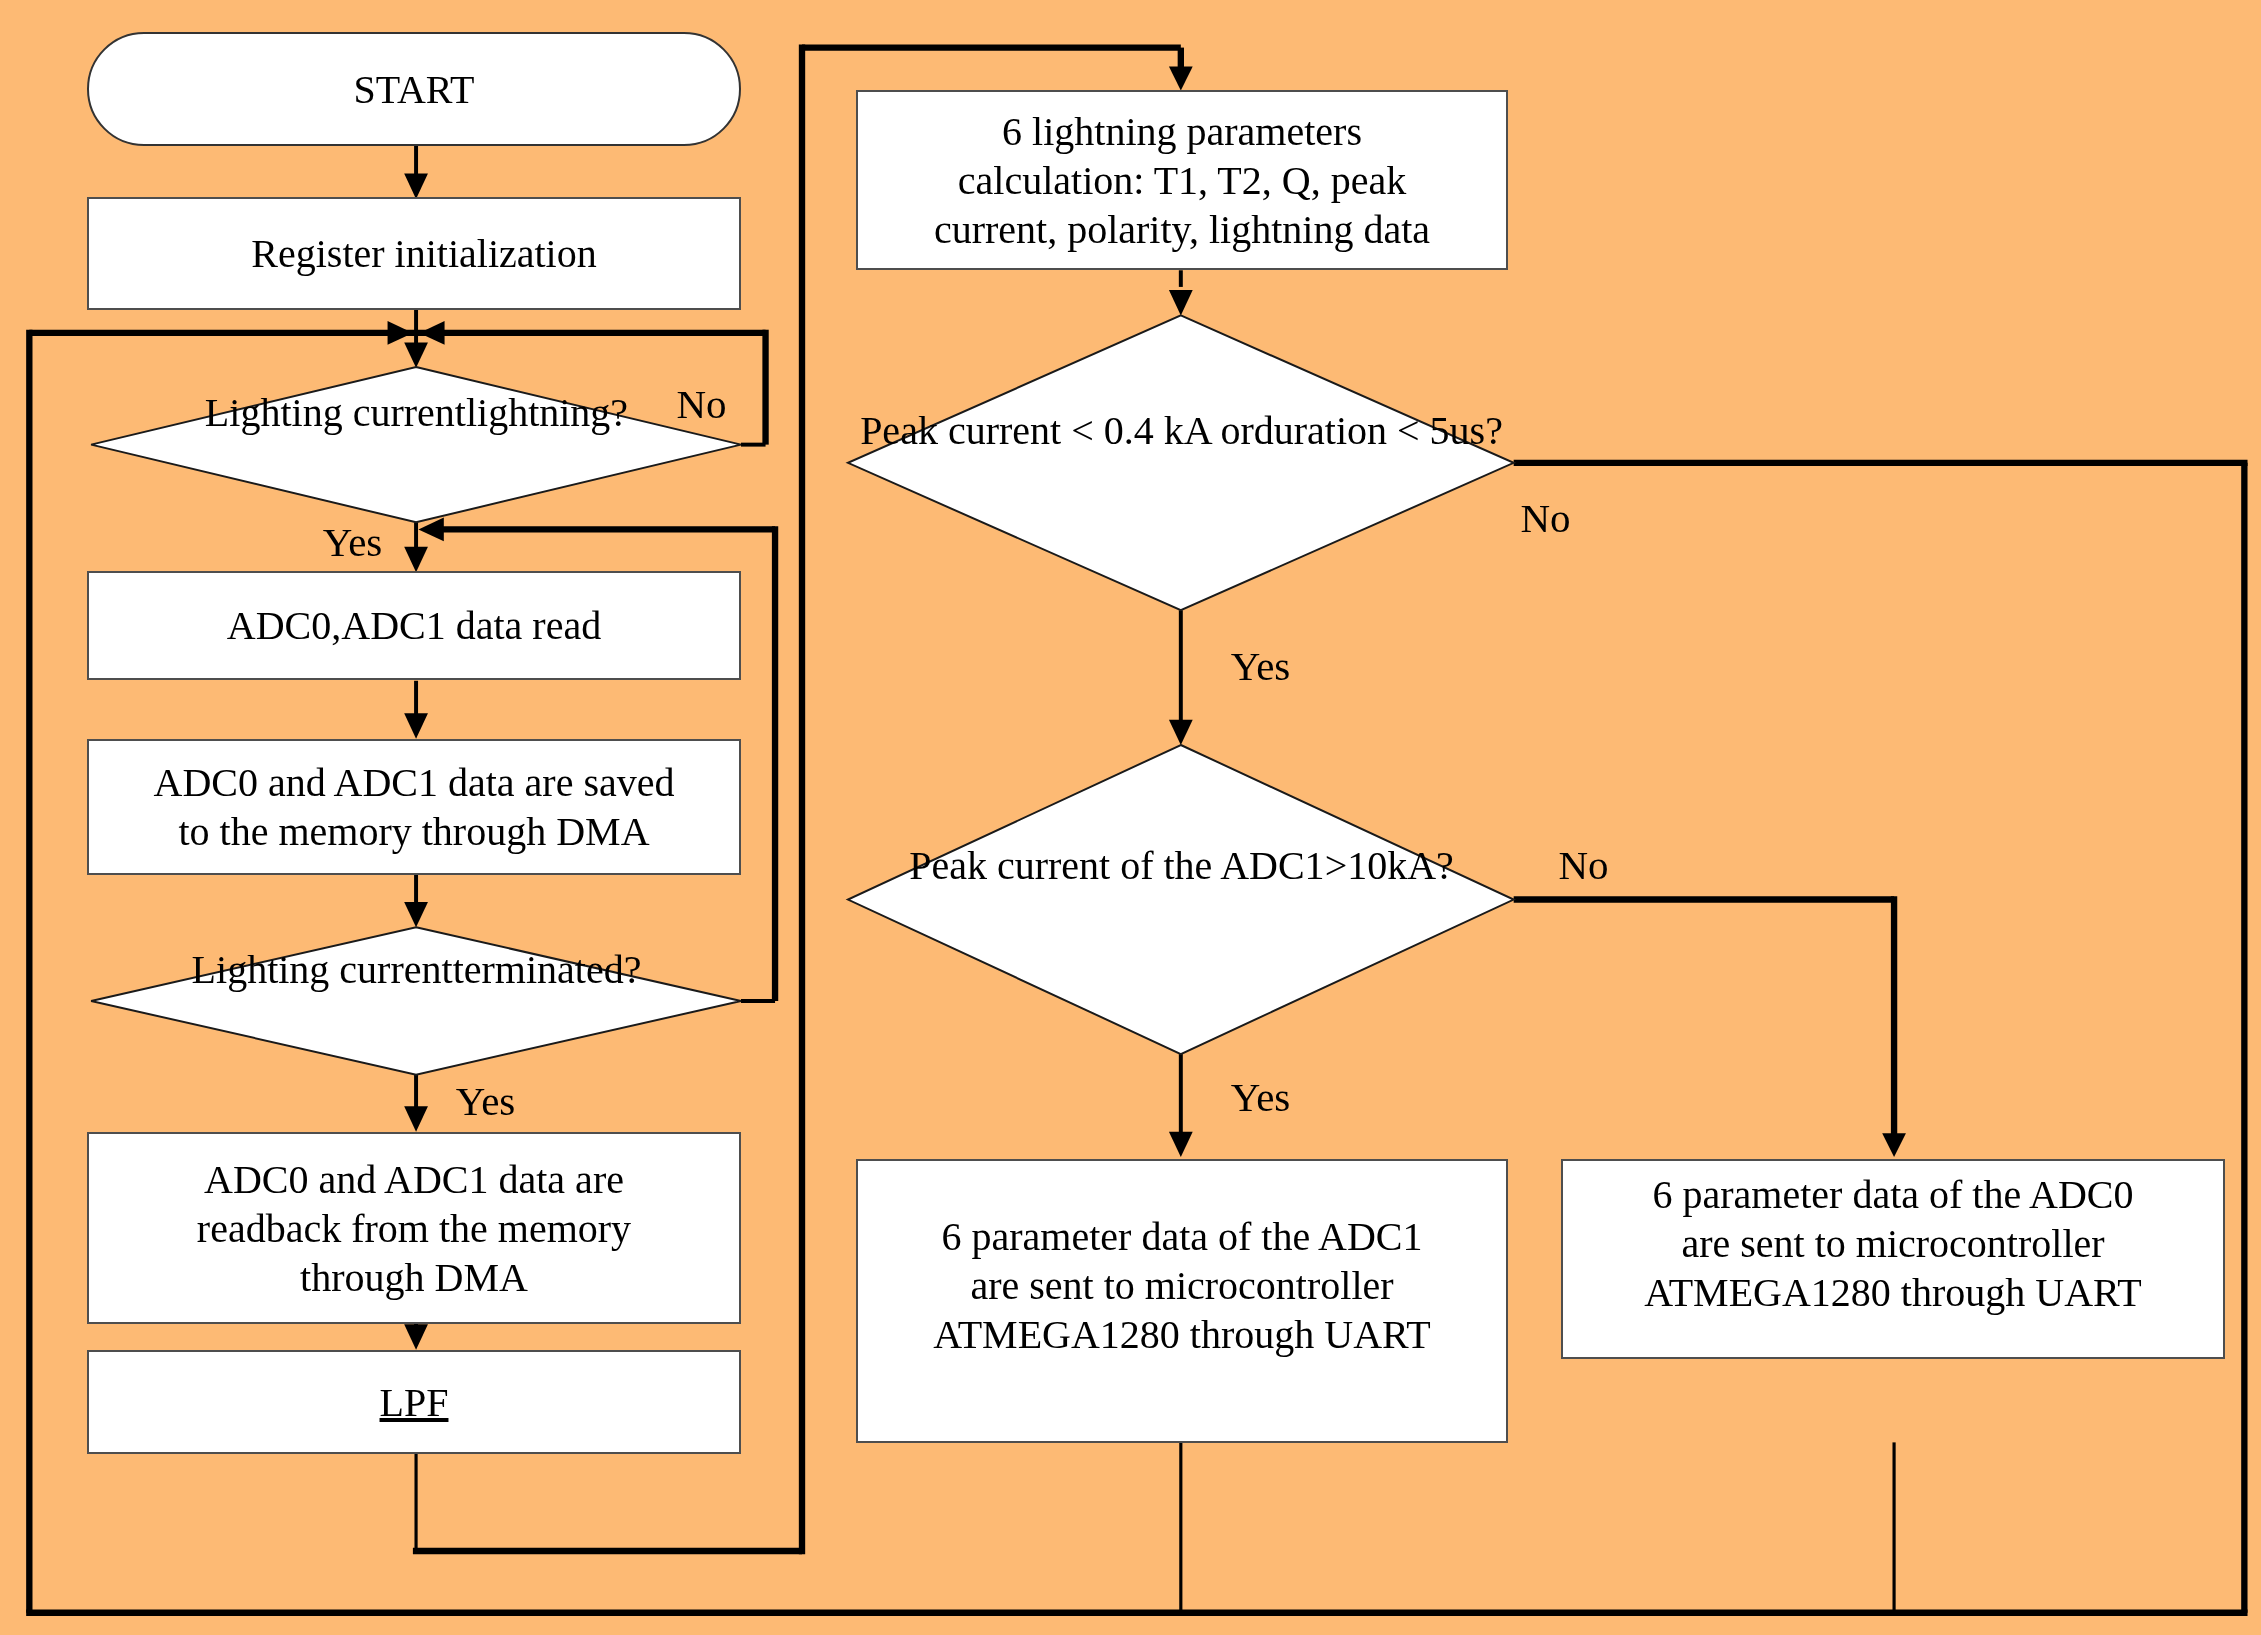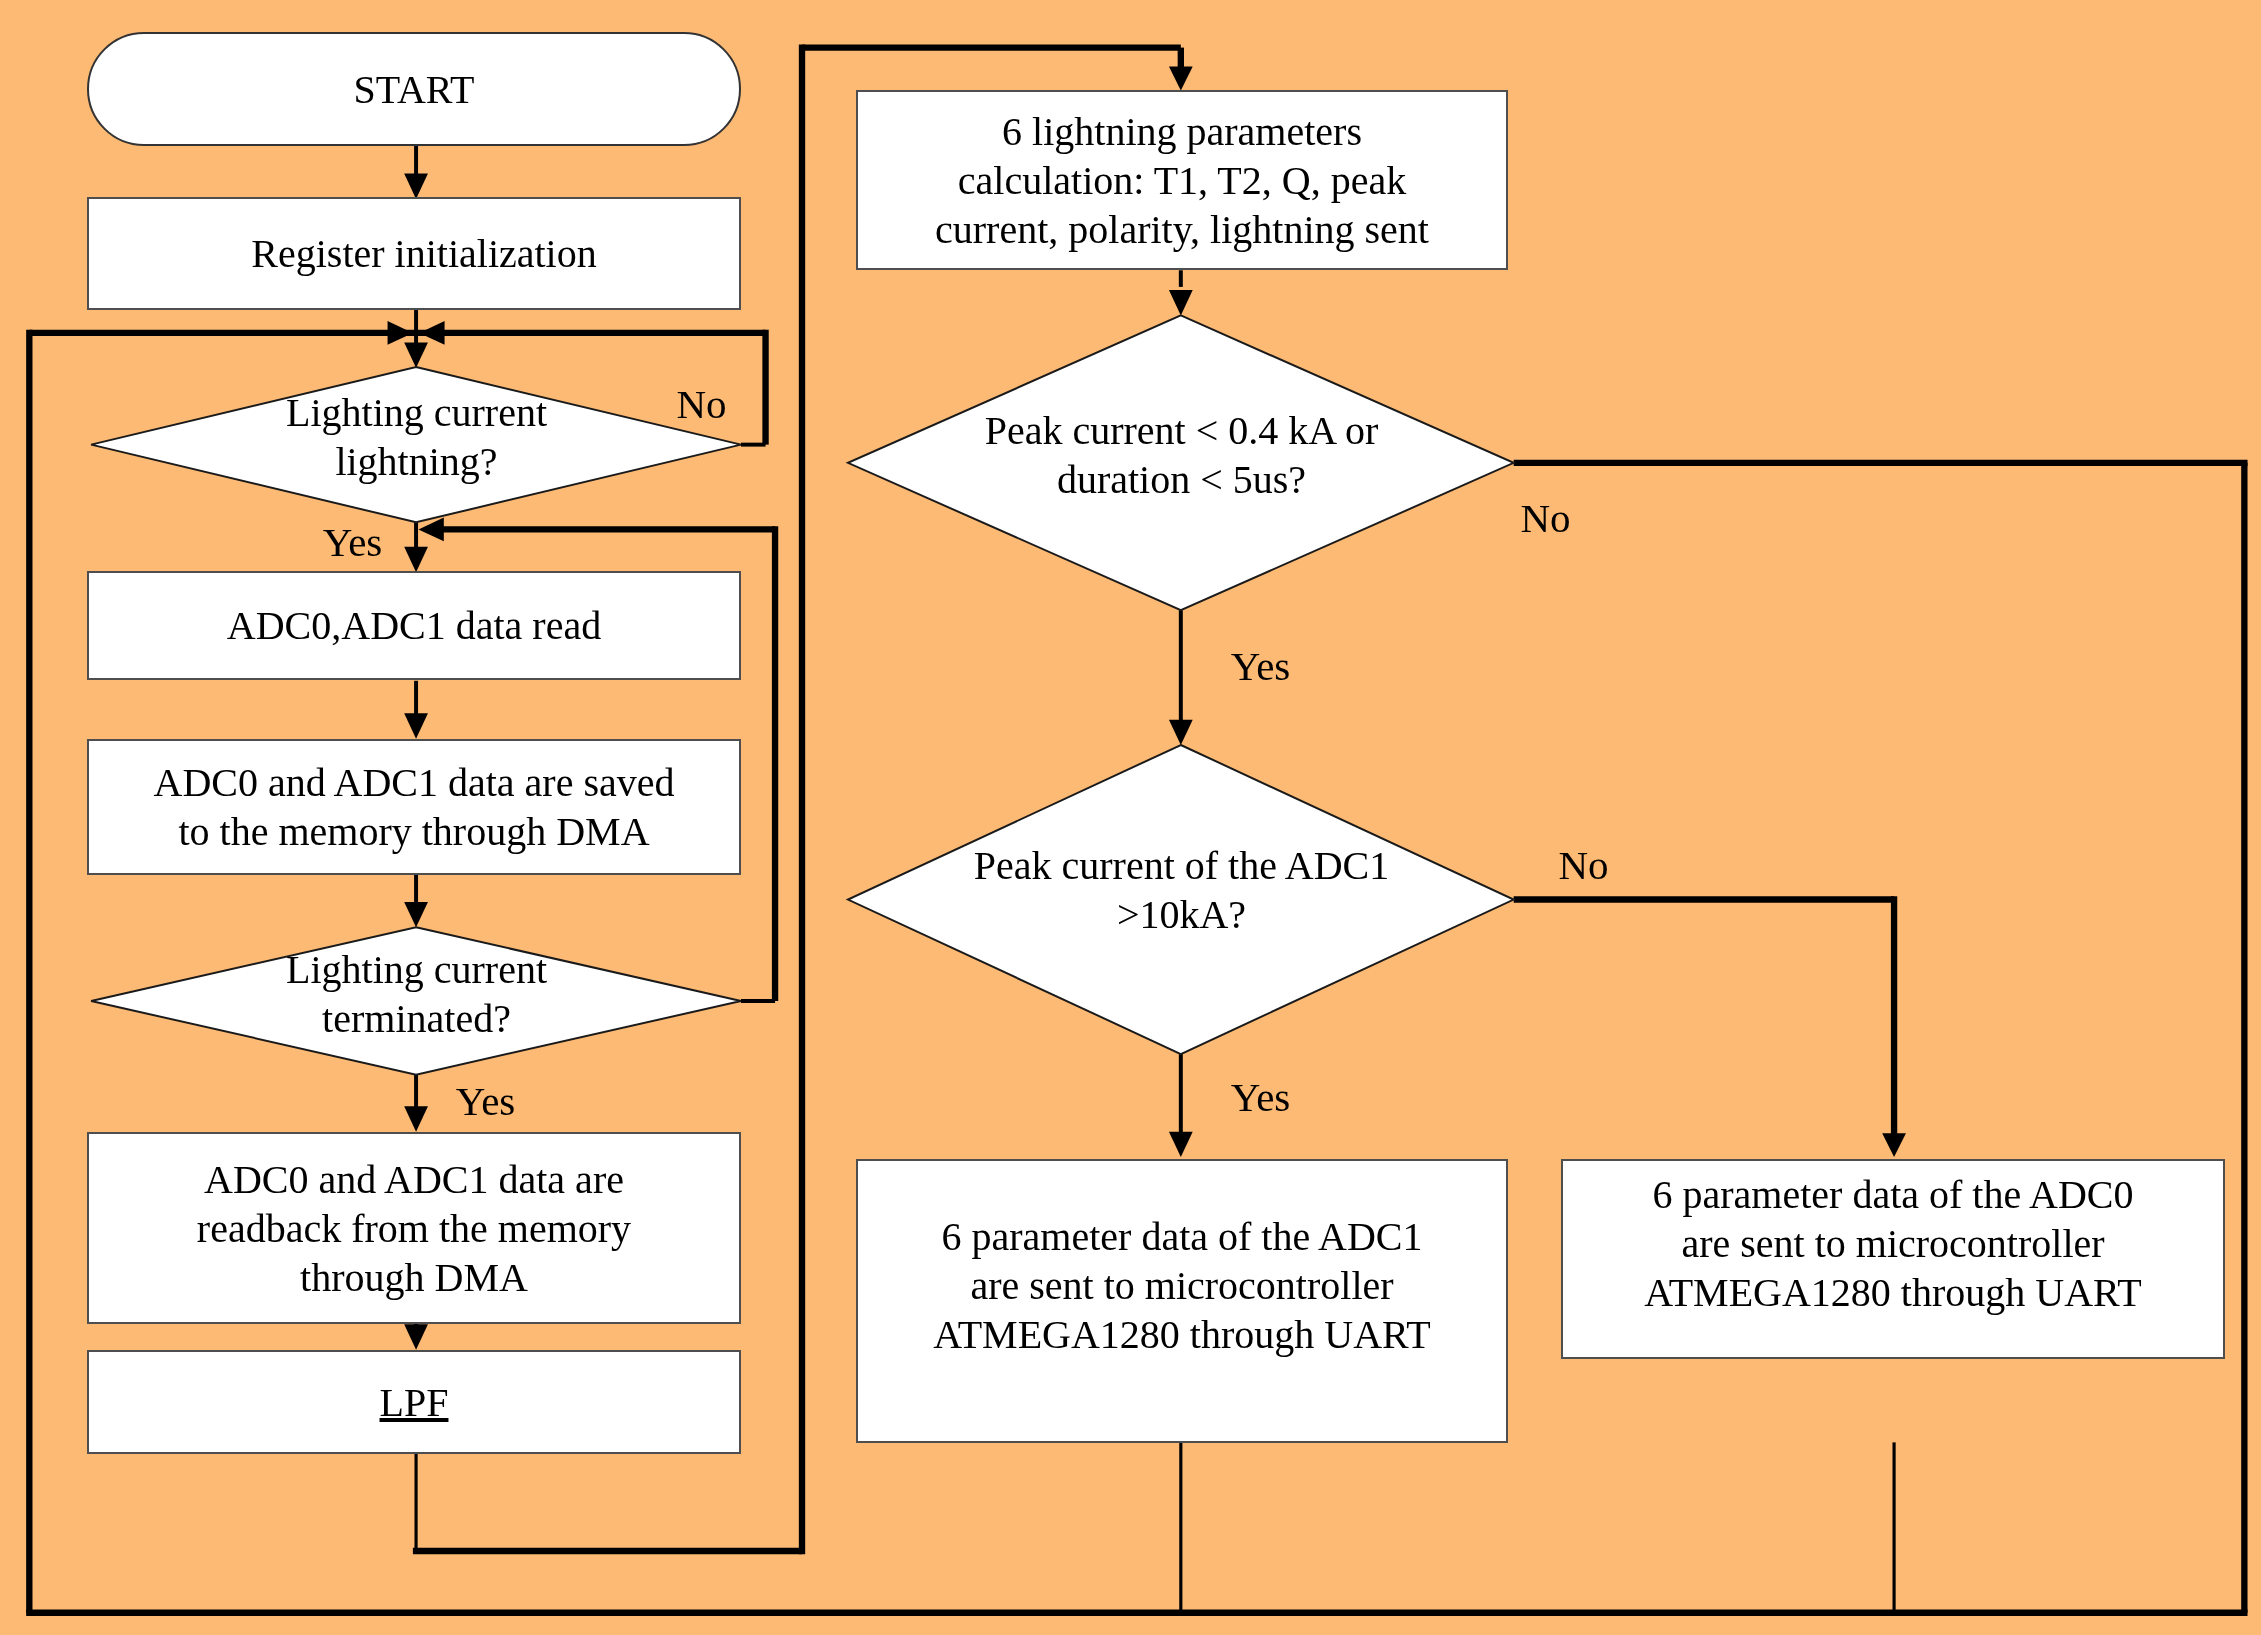--- a/index.html
+++ b/index.html
@@ -36,23 +36,23 @@
     line-height: 49px;
     white-space: nowrap;
   }
   .stadium {
     border-radius: 59px;
     border-color: #333333;
   }
   .diamond-text {
     position: absolute;
     display: flex;
-    flex-direction: column;
+    flex-direction: row;
     align-items: center;
-    justify-content: flex-start;
+    justify-content: center;
     text-align: center;
     font-size: 40px;
     line-height: 49px;
     white-space: nowrap;
     background: transparent;
   }
   .edge-label {
     position: absolute;
     font-size: 41px;
     line-height: 44px;
@@ -163,21 +163,21 @@
     <div>through DMA</div>
   </div>
 
   <div class="node-box" style="left:87px; top:1350px; width:654px; height:104px;text-decoration:underline;">
     <div>LPF</div>
   </div>
 
   <div class="node-box" style="left:856px; top:90px; width:652px; height:180px;">
     <div>6 lightning parameters</div>
     <div>calculation: T1, T2, Q, peak</div>
-    <div>current, polarity, lightning sent</div>
+    <div>current, polarity, lightning data</div>
   </div>
 
   <div class="node-box pad-b" style="left:856px; top:1159px; width:652px; height:284px;">
     <div>6 parameter data of the ADC1</div>
     <div>are sent to microcontroller</div>
     <div>ATMEGA1280 through UART</div>
   </div>
 
   <div class="node-box pad-b" style="left:1561px; top:1159px; width:664px; height:200px;">
     <div>6 parameter data of the ADC0</div>

